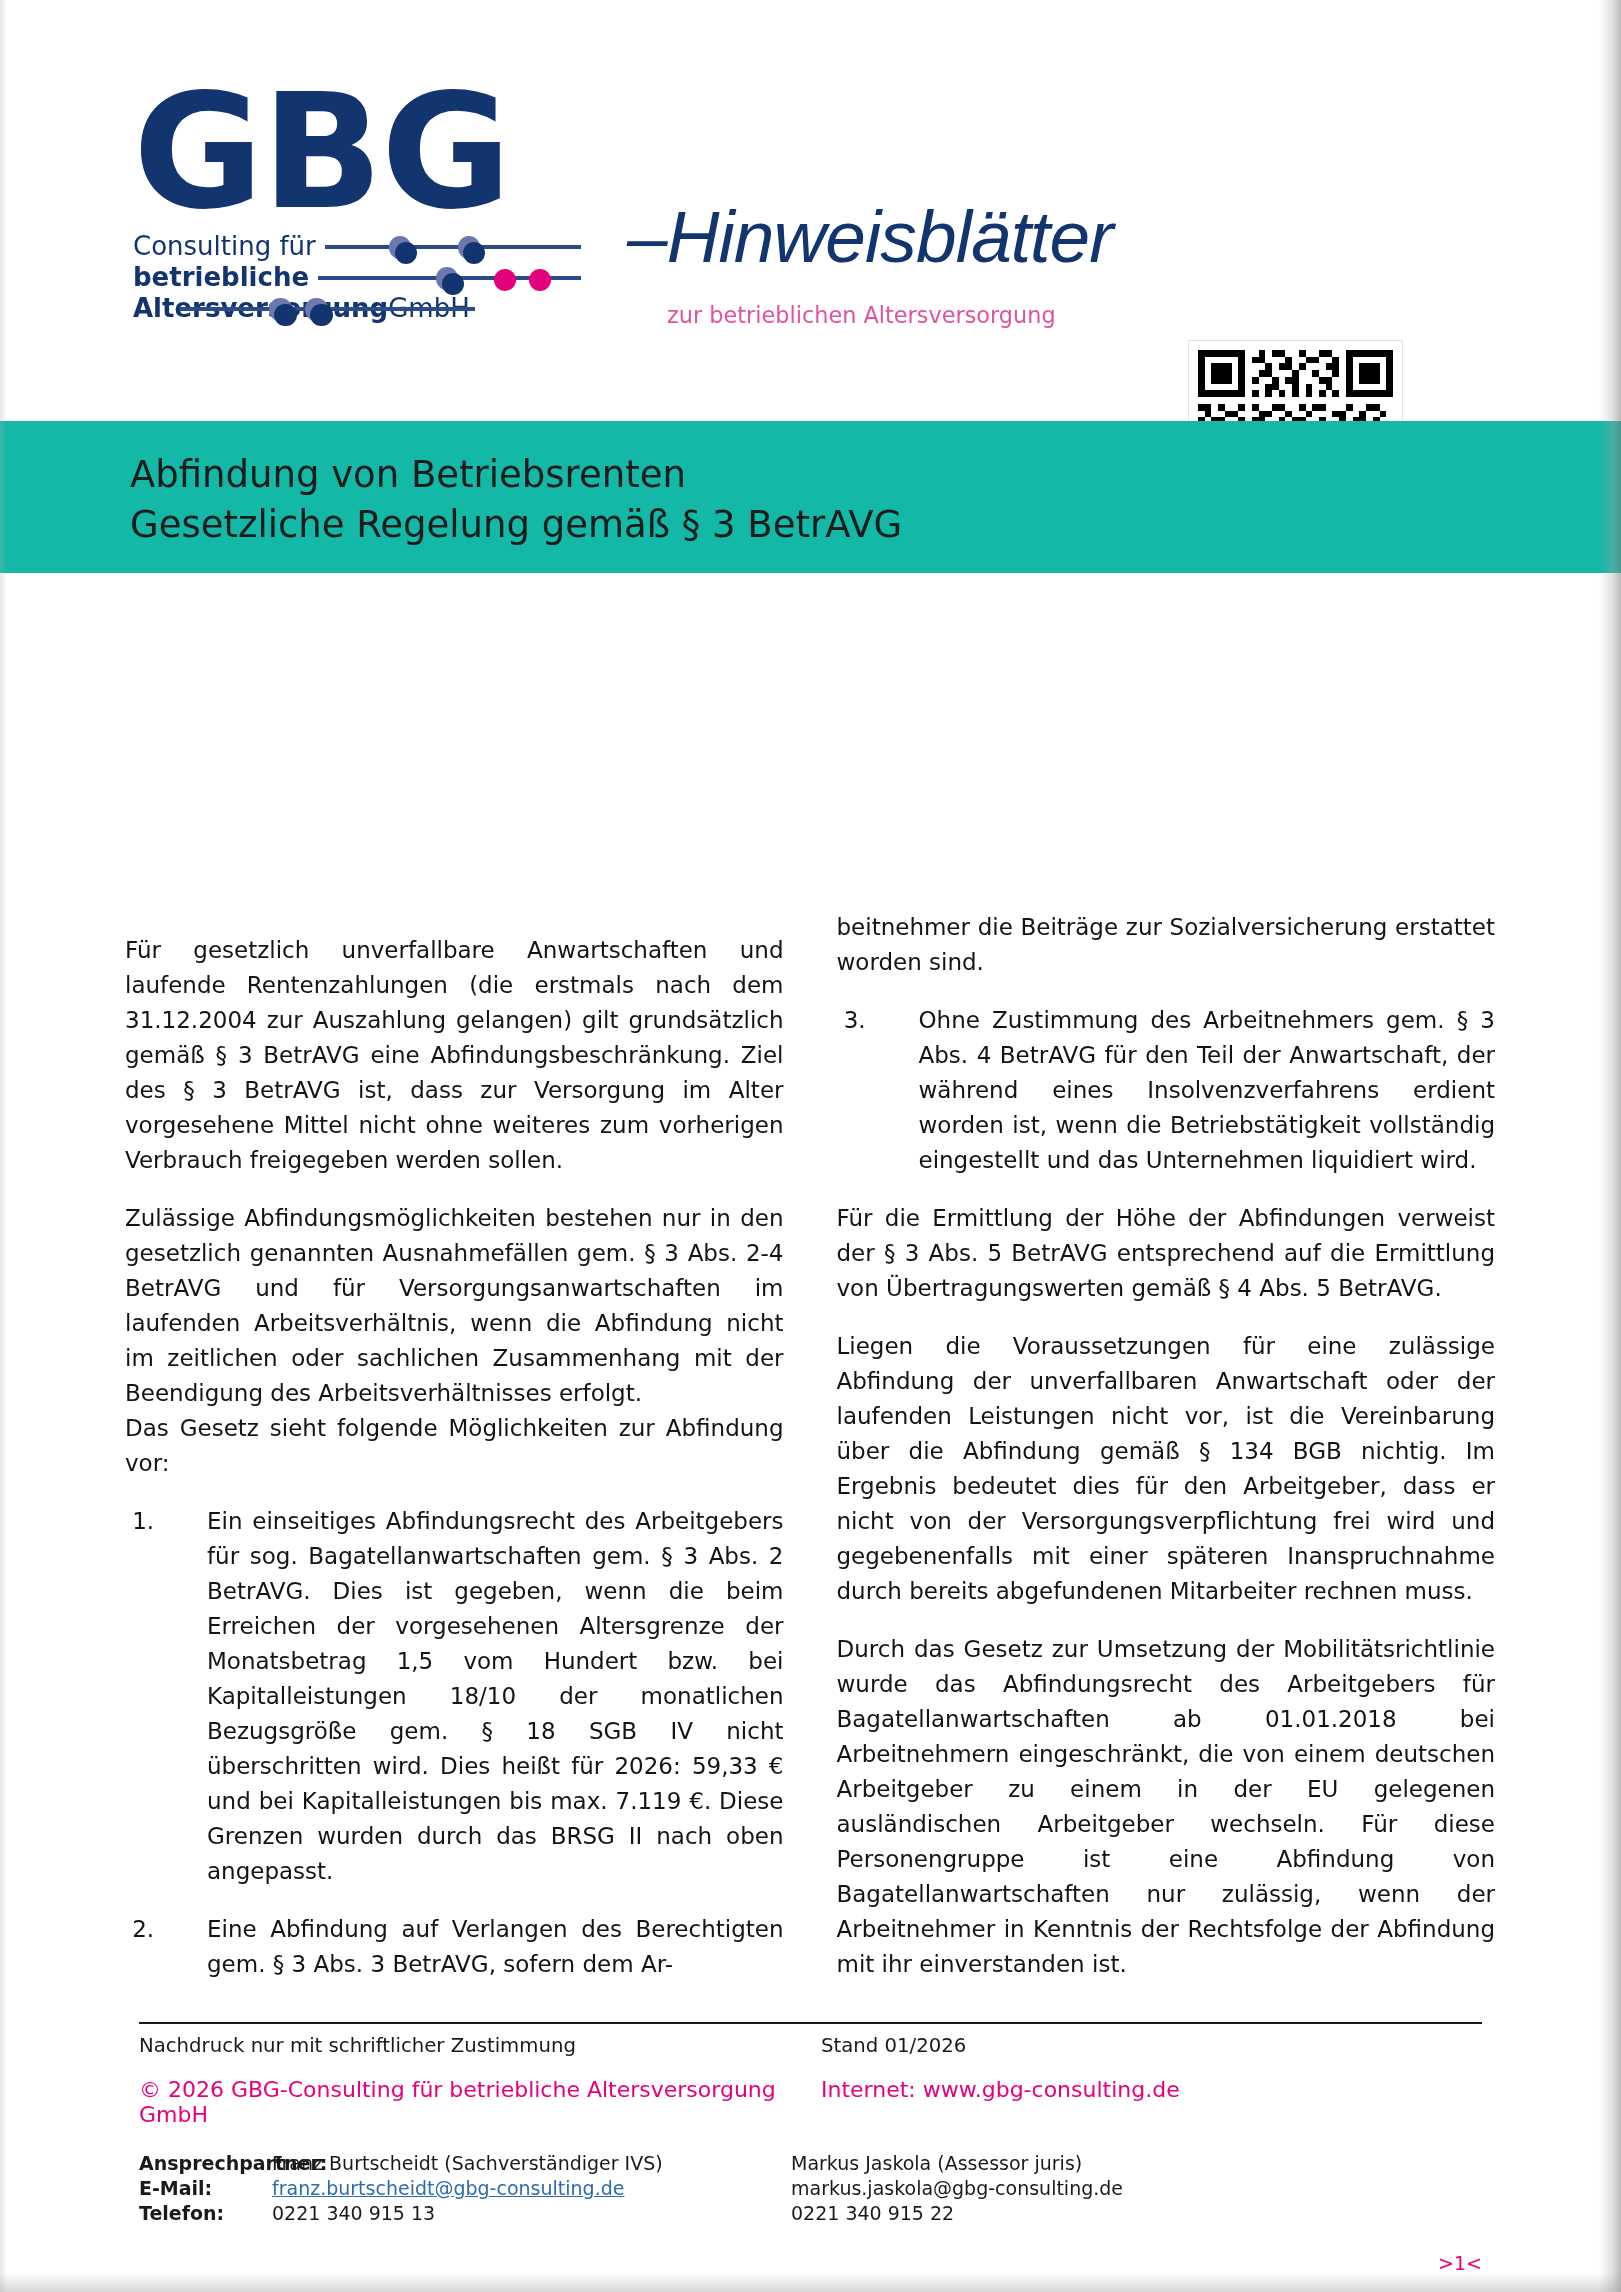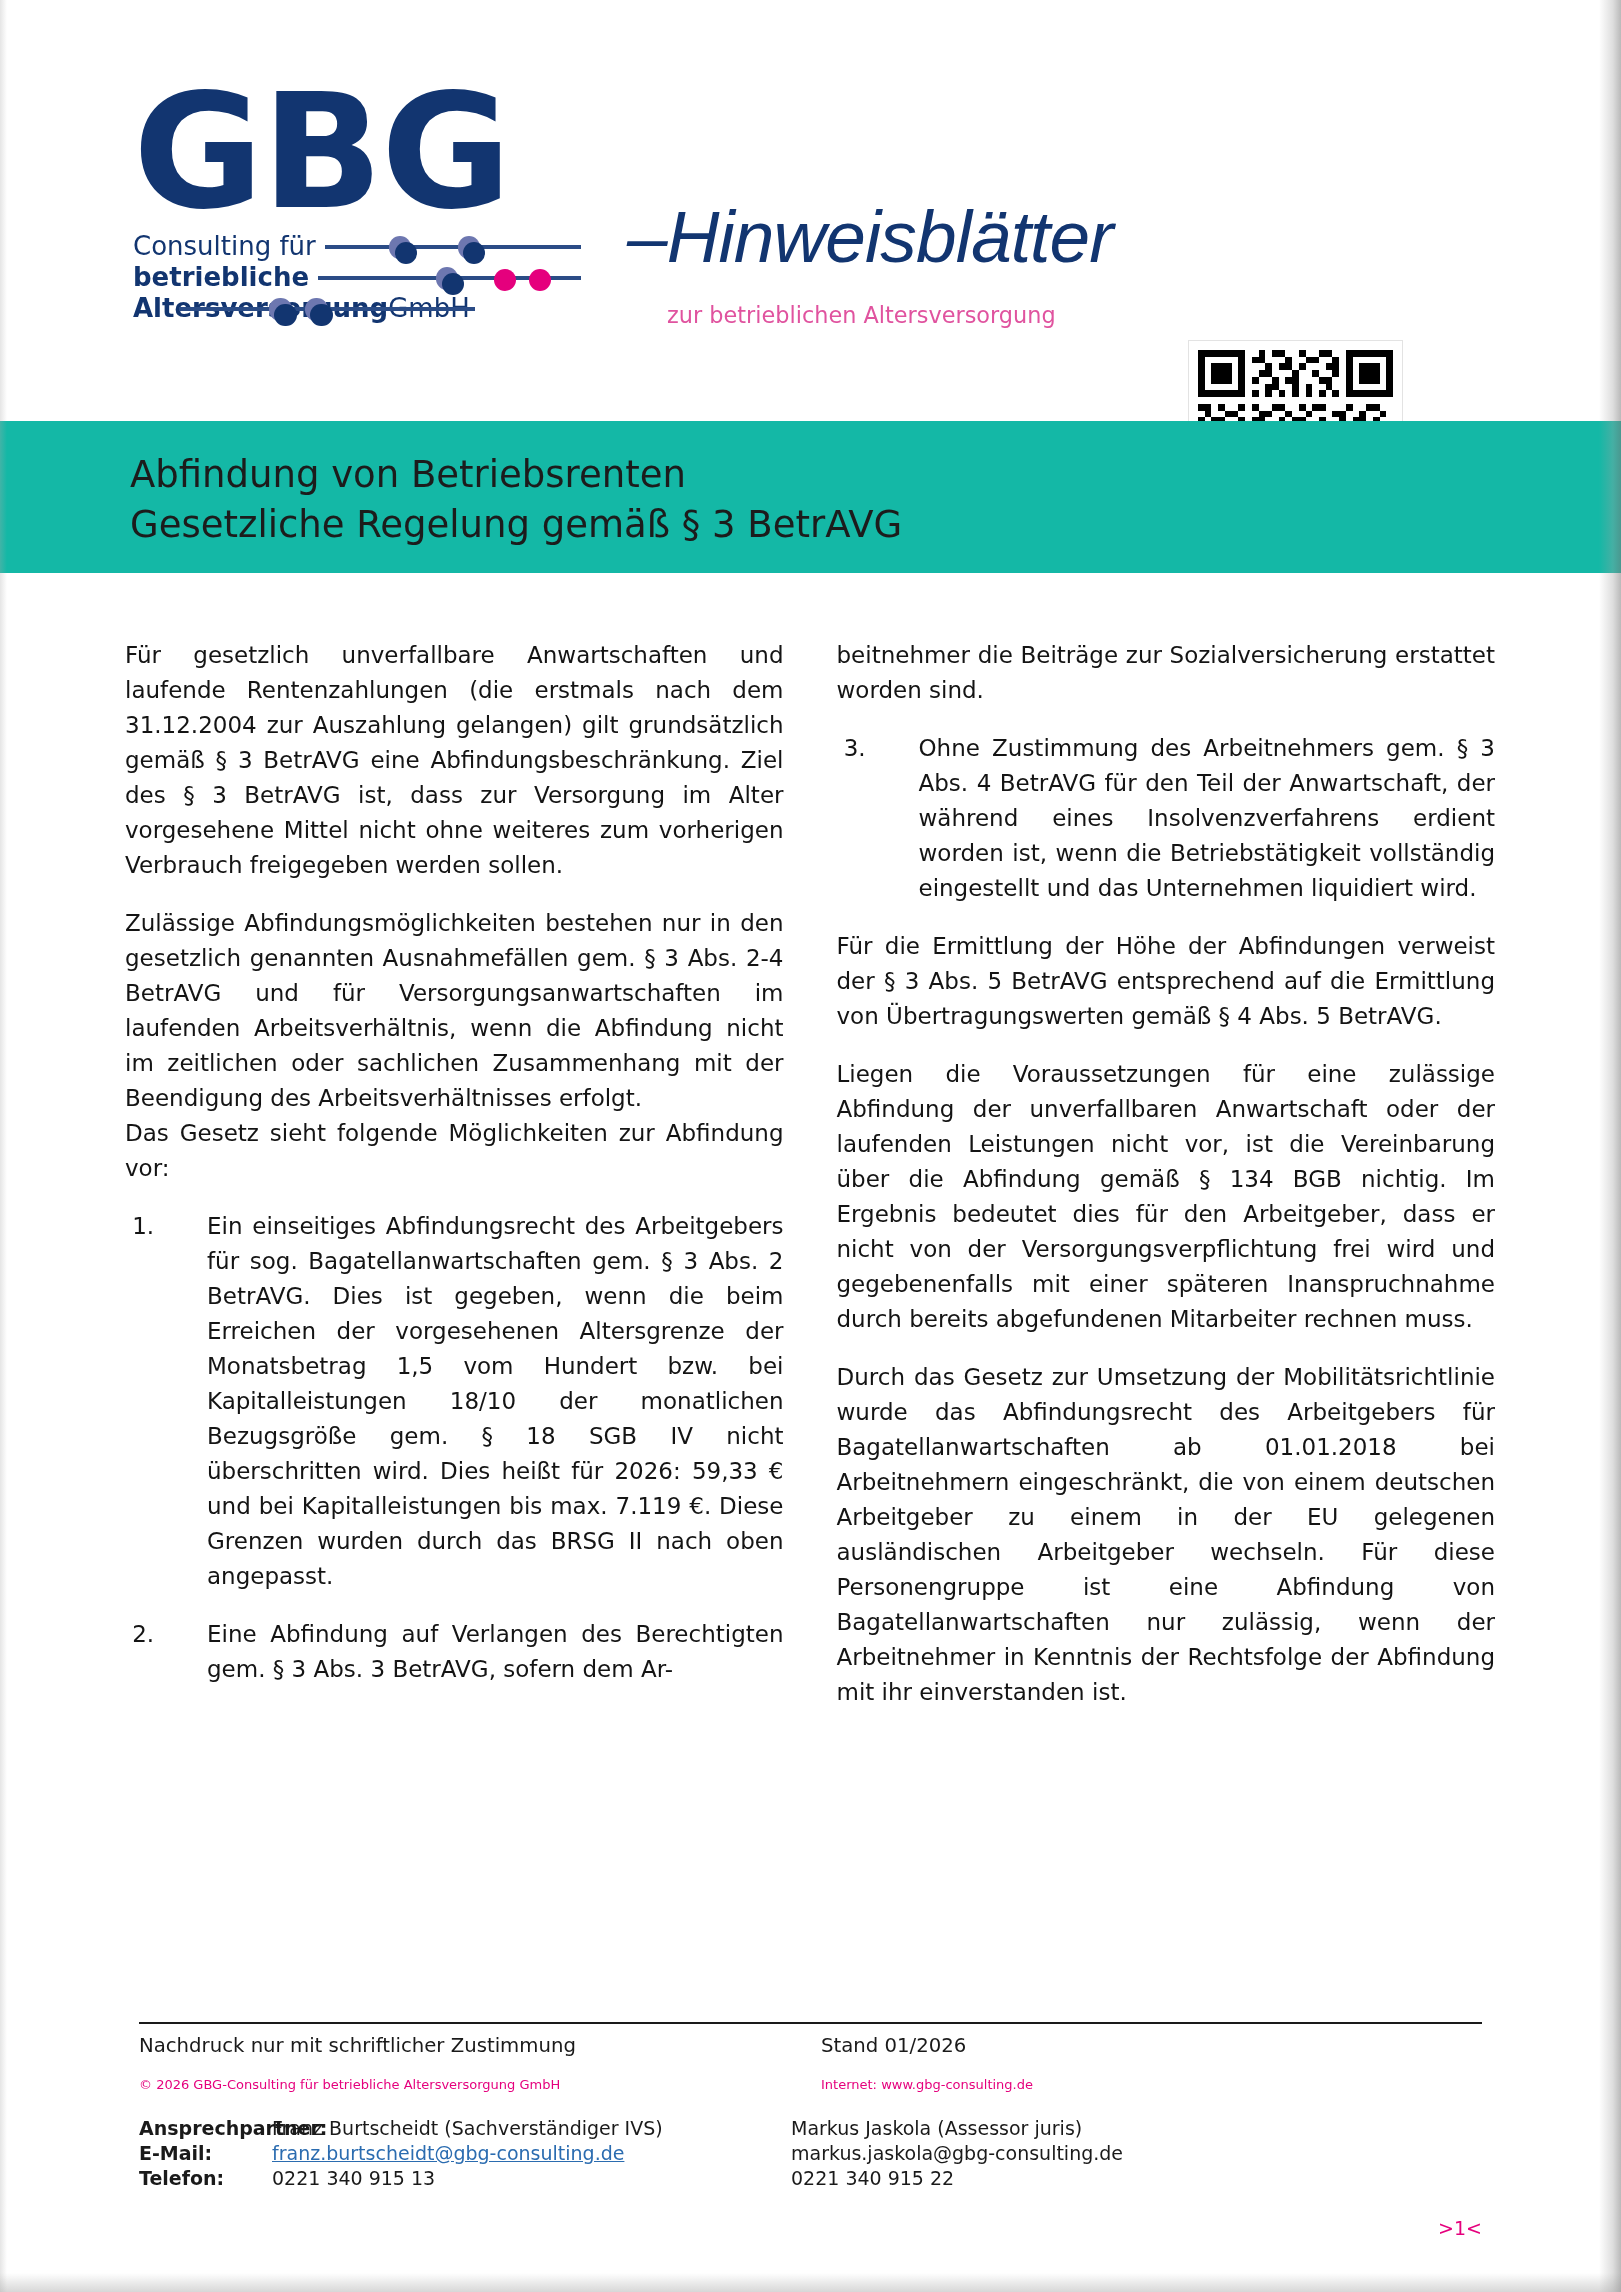--- a/index.html
+++ b/index.html
@@ -158,25 +158,26 @@
     color: #1c1c1c;
     white-space: nowrap;
   }
   .title-banner .t1 { top: 32px; }
   .title-banner .t2 { top: 82px; }
 
   
   .body-area {
     position: absolute;
     left: 125px;
-    top: 638px;
+    top: 612px;
     width: 1370px;
     height: 1393px;
     display: flex;
     gap: 53px;
+    align-items: flex-end;
   }
   .col {
     width: 668px;
     font-family: "DejaVu Sans", sans-serif;
     font-size: 23px;
     line-height: 35px;
     color: #141414;
   }
   .col p {
     margin: 0 0 23px 0;
@@ -214,21 +215,21 @@
     margin-bottom: 10.7px;
   }
   .f-row {
     display: flex;
     font-size: 19.7px;
     color: #1a1a1a;
     gap: 21px;
   }
   .f-left { width: 663px; }
   .f-right { width: 663px; }
-  .f-row.pink { color: #e5007d; margin-top: 19.7px; font-size: 13px; }
+  .f-row.pink { color: #e5007d; margin-top: 19.7px; font-size: 22px; }
   .contact {
     margin-top: 25px;
     display: flex;
     font-size: 19px;
     color: #1a1a1a;
   }
   .contact .labels { width: 133px; }
   .contact .c-col1 { width: 519px; }
   .contact .c-col2 { width: 537px; }
   .contact .line { height: 25px; white-space: nowrap; }

